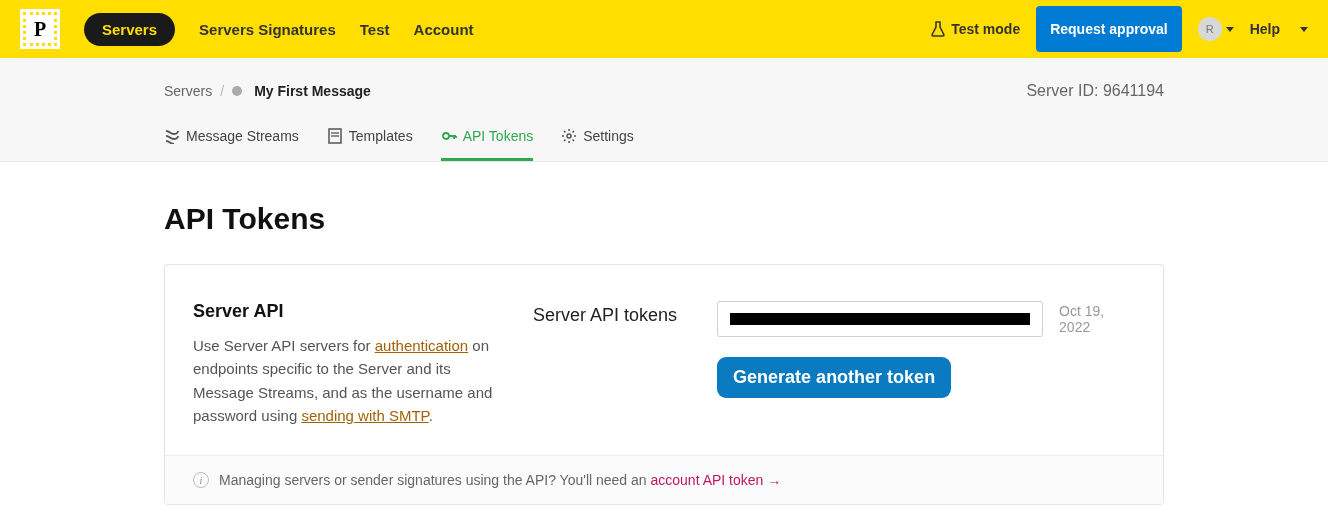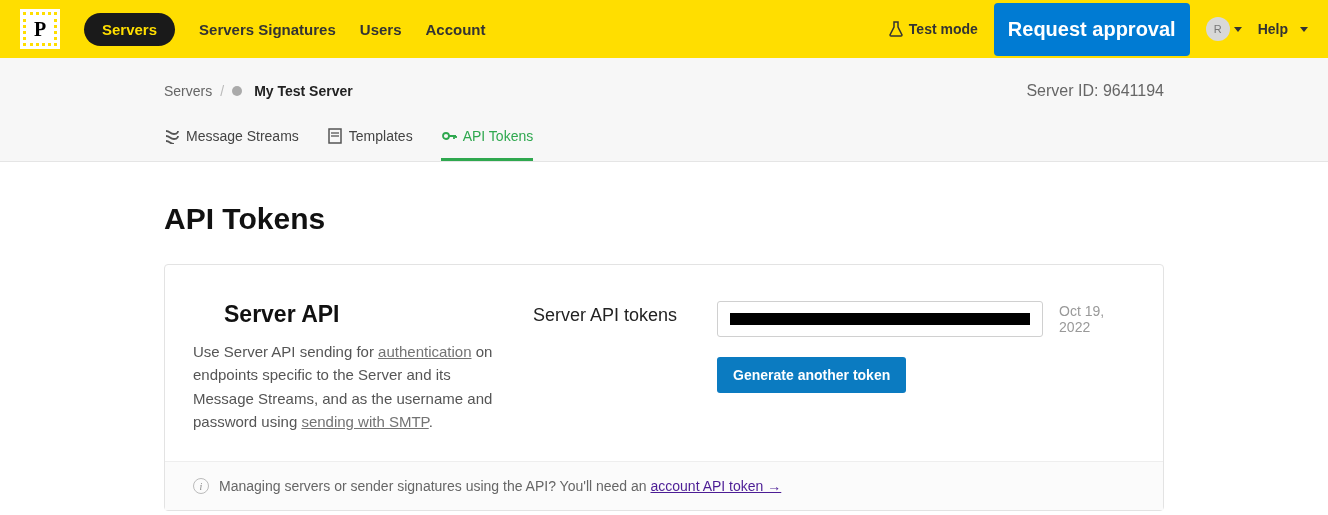--- a/index.html
+++ b/index.html
@@ -72,36 +72,36 @@
       cursor: pointer;
     }
     .btn-primary {
       background: #007bd3;
       color: #fff;
       font-weight: 600;
       padding: 15px 14px;
       border: none;
       border-radius: 4px;
       cursor: pointer;
-      font-size: 20px;
+      font-size: 14px;
     }
     .avatar {
       width: 24px;
       height: 24px;
       background: #d8d8d8;
       border-radius: 50%;
       font-size: 11px;
       color: #777;
       display: flex;
       align-items: center;
       justify-content: center;
       cursor: pointer;
     }
     .avatar-wrap { display:flex; align-items:center; gap:4px; cursor:pointer;}
-    .help-link { font-weight: 600; color: #333; cursor: pointer; display:flex; align-items:center; gap:12px;}
+    .help-link { font-weight: 600; color: #333; cursor: pointer; display:flex; align-items:center; gap:20px;}
     .caret {
       width: 0; height: 0;
       border-left: 4px solid transparent;
       border-right: 4px solid transparent;
       border-top: 5px solid #333;
       display:inline-block;
     }
     
     .subheader {
       background: #f7f7f7;
@@ -145,23 +145,23 @@
     
     .main { padding: 40px 20px; }
     .page-title { font-size: 30px; font-weight: 700; color:#111; margin-bottom: 28px;}
     .card {
       border:1px solid #e3e3e3;
       border-radius:4px;
       background:#fff;
     }
     .card-body { padding: 36px 28px 28px; display:flex; gap:40px; }
     .card-left { max-width: 300px; }
-    .card-left h3 { font-size: 23px; font-weight:700; margin-bottom: 12px; color:#111;margin-left:31px;}
+    .card-left h3 { font-size: 18px; font-weight:700; margin-bottom: 12px; color:#111;}
     .card-left p { color:#555; line-height:1.55; font-size: 15px;}
-    .card-left p a { color:#737373; text-decoration: underline; cursor:pointer;text-align:right;}
+    .card-left p a { color:#a16207; text-decoration: underline; cursor:pointer;text-align:right;}
     .card-middle-label { font-size:18px; color:#222; padding-top:4px; }
     .card-right { flex:1; }
     .token-row { display:flex; align-items:center; gap:16px; margin-bottom: 20px;}
     .token-box {
       border:1px solid #d0d0d0;
       border-radius:3px;
       padding: 8px 12px;
       width: 340px;
       font-family: monospace;
       font-size: 13px;
@@ -175,56 +175,56 @@
       background:#000;
       width: 300px;
       height: 12px;
       display:block;
     }
     .token-date { color:#999; font-size:14px; }
     .btn-blue {
       background:#0b7bc1;
       color:#fff;
       border:none;
-      border-radius:3px;
+      border-radius:9px;
       padding:10px 16px;
       font-weight:600;
-      font-size:14px;
+      font-size:18px;
       cursor:pointer;
     }
     .card-footer {
       background:#fbfbfb;
       border-top:1px solid #eee;
       padding: 16px 28px;
       display:flex;
       align-items:center;
       gap:10px;
       color:#666;
       font-size:14px;
     }
-    .card-footer a { color:#4c1d95; text-decoration: underline; cursor:pointer;}
+    .card-footer a { color:#be185d; cursor:pointer;}
     .info-icon {
       width:16px; height:16px; border:1px solid #bbb; border-radius:50%;
       display:flex; align-items:center; justify-content:center;
       font-size:10px; color:#888; font-style: italic; font-family: Georgia, serif;
       flex-shrink:0;
     }
     svg { display:block; }
   </style>
 </head>
 <body>
 
 <div class="topbar">
   <div class="logo">
     <span>P</span>
   </div>
   <div class="nav-left">
     <div class="nav-item active">Servers</div>
     <div class="nav-item">Servers Signatures</div>
-    <div class="nav-item">Users</div>
+    <div class="nav-item">Test</div>
     <div class="nav-item">Account</div>
   </div>
   <div class="nav-right">
     <div class="test-mode">
       <svg width="14" height="16" viewBox="0 0 14 16" fill="none">
         <path d="M5 1h4v5l4 8a1 1 0 0 1-1 1H2a1 1 0 0 1-1-1l4-8V1z" stroke="#333" stroke-width="1.5" fill="none"></path>
       </svg>
       <span>Test mode</span>
     </div>
     <button class="btn-primary">Request approval</button>
@@ -239,21 +239,21 @@
   </div>
 </div>
 
 <div class="subheader">
   <div class="container">
     <div class="breadcrumb-row">
       <div class="breadcrumb">
         <a>Servers</a>
         <span class="bc-sep">/</span>
         <span class="bc-dot"></span>
-        <span class="bc-current">My Test Server</span>
+        <span class="bc-current">My First Message</span>
       </div>
       <div class="server-id">
         <span>Server ID:</span>
         <span>9641194</span>
       </div>
     </div>
     <div class="tabs">
       <div class="tab">
         <svg class="tab-icon" width="16" height="16" viewBox="0 0 16 16">
             <path d="M2 3c4 0 4 3 8 3s4-3 4-3M2 8c4 0 4 3 8 3s4-3 4-3M2 13c4 0 4 3 8 3" stroke="#555" stroke-width="1.8" fill="none"></path>
@@ -267,34 +267,41 @@
             <line x1="4" y1="8" x2="12" y2="8" stroke="#555" stroke-width="1.3"></line>
           </svg>
         <span>Templates</span>
       </div>
       <div class="tab active">
         <svg class="tab-icon" width="16" height="16" viewBox="0 0 16 16">
             <circle cx="5" cy="8" r="3" stroke="#2fa84f" stroke-width="1.8" fill="none"></circle>
             <path d="M8 8h7M13 8v3M15 8v2" stroke="#2fa84f" stroke-width="1.8" fill="none"></path>
           </svg>
         <span>API Tokens</span>
+      </div>
+      <div class="tab">
+        <svg class="tab-icon" width="16" height="16" viewBox="0 0 16 16">
+            <circle cx="8" cy="8" r="2" stroke="#555" stroke-width="1.5" fill="none"></circle>
+            <path d="M8 1v2M8 13v2M1 8h2M13 8h2M3 3l1.5 1.5M11.5 11.5L13 13M13 3l-1.5 1.5M4.5 11.5L3 13" stroke="#555" stroke-width="1.5"></path>
+          </svg>
+        <span>Settings</span>
       </div>
     </div>
   </div>
 </div>
 
 <div class="main">
   <div class="container">
     <h1 class="page-title">API Tokens</h1>
     <div class="card">
       <div class="card-body">
         <div class="card-left">
           <h3>Server API</h3>
           <p>
-            <span>Use Server API sending for </span><a>authentication</a><span> on endpoints specific to the Server and its Message Streams, and as the username and password using </span><a>sending with SMTP</a><span>.</span>
+            <span>Use Server API servers for </span><a>authentication</a><span> on endpoints specific to the Server and its Message Streams, and as the username and password using </span><a>sending with SMTP</a><span>.</span>
           </p>
         </div>
         <div class="card-middle-label">Server API tokens</div>
         <div class="card-right">
           <div class="token-row">
             <div class="token-box" title="████████████████████████████████████">
               <span class="redacted"></span>
             </div>
             <span class="token-date">Oct 19, 2022</span>
           </div>

